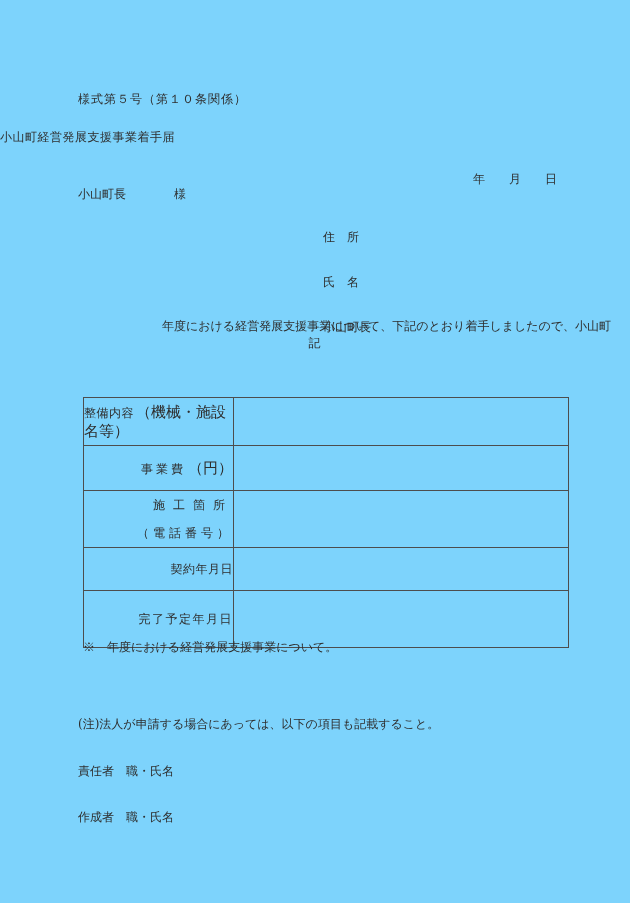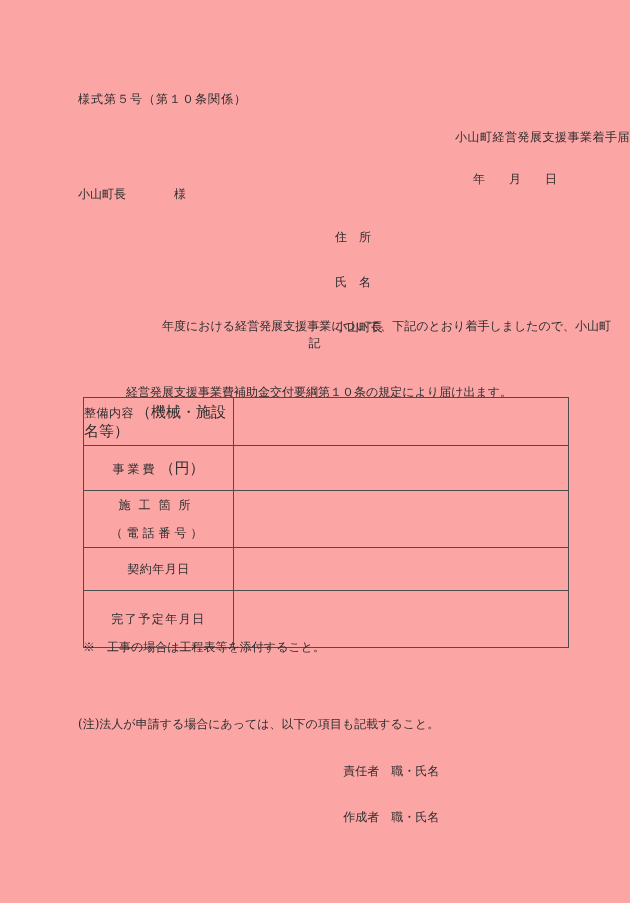--- a/index.html
+++ b/index.html
@@ -4,47 +4,46 @@
 <style>
   html, body {
     margin: 0;
     padding: 0;
     background: #ffffff;
   }
   .page {
     position: relative;
     width: 630px;
     height: 903px;
-    background: #fca5a5;
+    background: #7dd3fc;
     color: #2e2e2e;
     font-family: "DejaVu Serif", "Liberation Serif", serif;
     font-size: 12px;
     overflow: hidden;
   }
   .abs { position: absolute; white-space: pre; }
 
   .form-number {
     left: 78px; top: 91px;
     letter-spacing: 1px;
   }
   .doc-title {
     left: 0; top: 129px; width: 100%;
-    text-align: right;
+    text-align: left;
     letter-spacing: 0.5px;
   }
   .date-line {
     right: 73px; top: 171px;
   }
   .addressee {
     left: 78px; top: 186px;
   }
   .applicant-block {
     left: 323px; top: 200px;
     line-height: 15px;
-    margin-left: 12px;
   }
   .body-text {
     left: 78px; top: 271px; width: 492px;
     line-height: 22px;
     white-space: pre-wrap;
     margin-left: 48px;
   }
   .record-marker {
     left: 0; top: 335px; width: 100%;
     text-align: center;
@@ -70,37 +69,36 @@
   .details-table col.c-label { width: 150px; }
   .details-table col.c-value { width: 335px; }
 
   .row-1 { height: 48px; }
   .row-2 { height: 45px; }
   .row-3 { height: 57px; }
   .row-4 { height: 43px; }
   .row-5 { height: 57px; }
 
   .th-left   { text-align: left; padding-left: 2px; }
-  .th-center { text-align: center; }
+  .th-center { text-align: right; }
   .label-main      { letter-spacing: 0.5px; }
   .label-main-sp2  { letter-spacing: 3px; }
   .label-main-sp8  { letter-spacing: 8px; }
   .label-main-sp4  { letter-spacing: 4px; }
   .label-main-sp15 { letter-spacing: 1.5px; }
   .label-sub  { font-size: 15px; letter-spacing: 0; margin-left: 2px; }
   .two-line div { line-height: 28px; }
   .row2-pad { padding-left: 14px; }
 
   .table-note {
     left: 83px; top: 639px;
   }
   .footnote-block {
     left: 78px; top: 686px;
     line-height: 15.5px;
-    text-align: right;
   }
 </style>
 </head>
 <body>
 
 <div class="page">
 
   <div class="abs form-number">様式第５号（第１０条関係）</div>
 
   <div class="abs doc-title">小山町経営発展支援事業着手届</div>
@@ -110,21 +108,20 @@
   <div class="abs addressee">小山町長　　　　様</div>
 
   <div class="abs applicant-block">
     <div>住　所</div>
     <div>氏　名</div>
     <div>小山町長</div>
   </div>
 
   <div class="abs body-text">
     <div>　　　年度における経営発展支援事業について、下記のとおり着手しましたので、小山町</div>
-    <div>経営発展支援事業費補助金交付要綱第１０条の規定により届け出ます。</div>
   </div>
 
   <div class="abs record-marker">記</div>
 
   <table class="details-table">
     <colgroup>
       <col class="c-label">
       <col class="c-value">
     </colgroup>
     <tbody>
@@ -155,21 +152,21 @@
       </tr>
       <tr class="row-5">
         <th class="th-center">
           <span class="label-main-sp15">完了予定年月日</span>
         </th>
         <td></td>
       </tr>
     </tbody>
   </table>
 
-  <div class="abs table-note">※　工事の場合は工程表等を添付すること。</div>
+  <div class="abs table-note">※　年度における経営発展支援事業について。</div>
 
   <div class="abs footnote-block">
     <div>(注)法人が申請する場合にあっては、以下の項目も記載すること。</div>
     <div>責任者　職・氏名</div>
     <div>作成者　職・氏名</div>
   </div>
 
 </div>
 
 </body></html>

